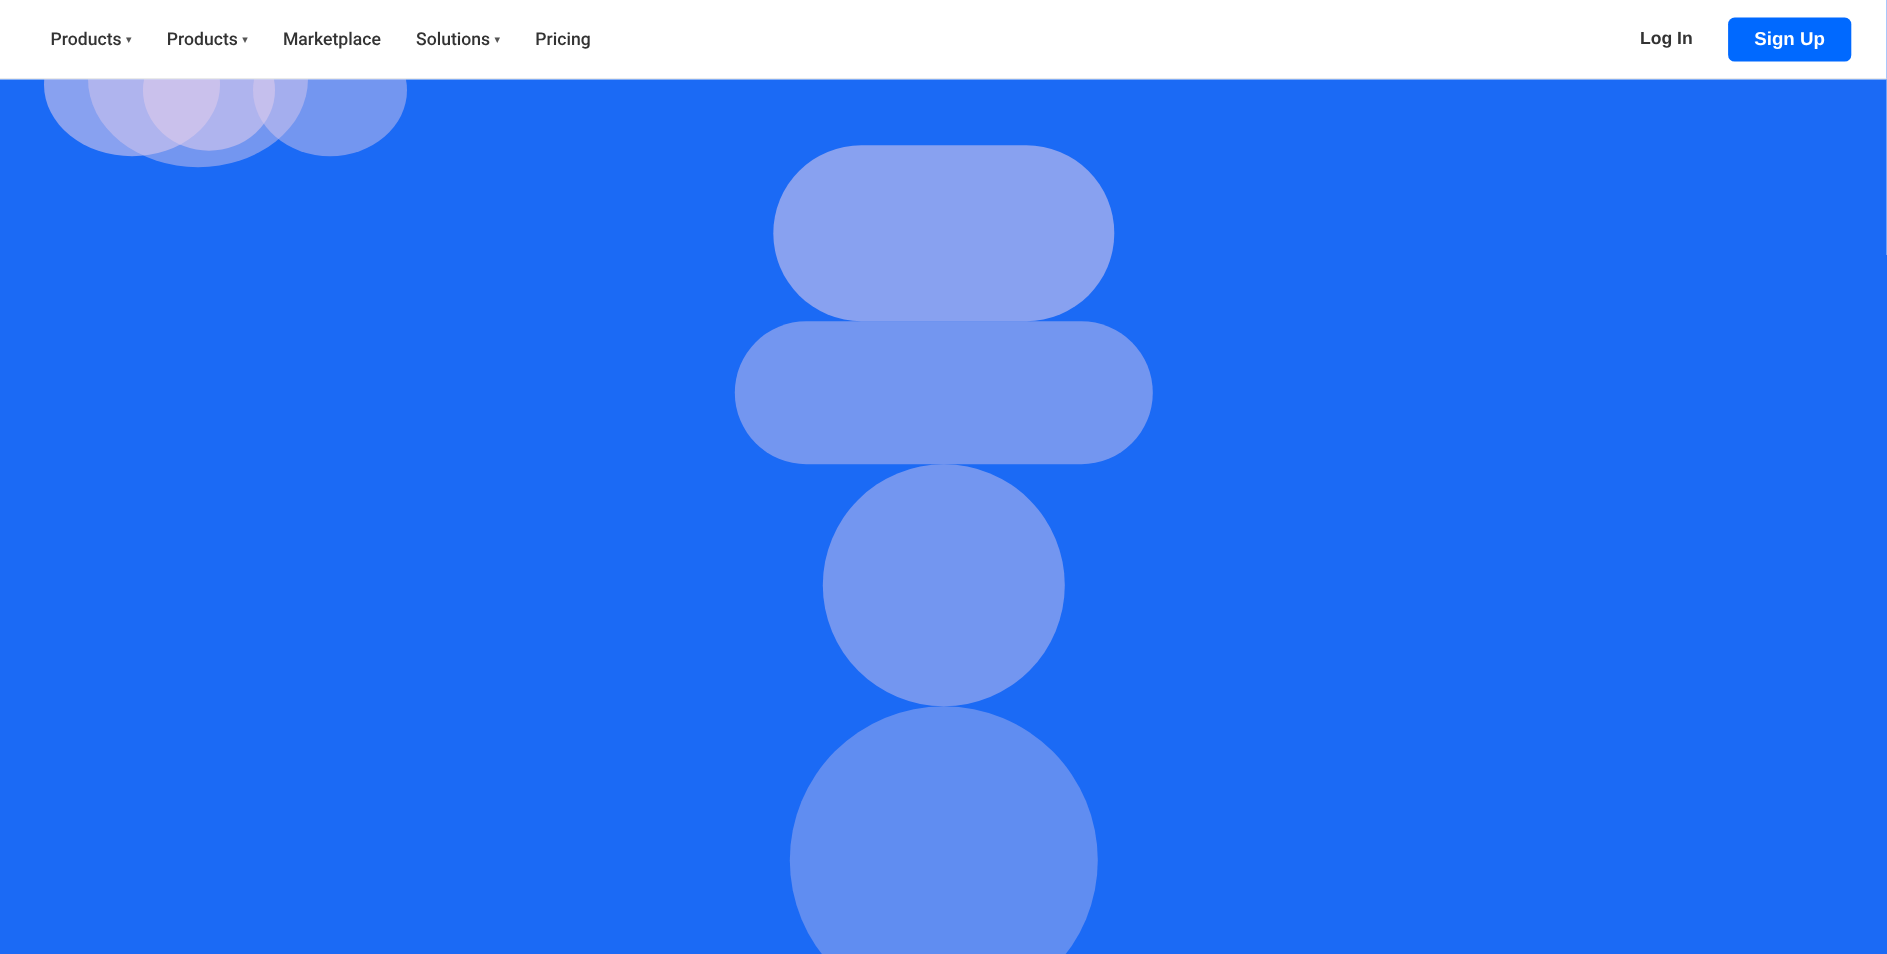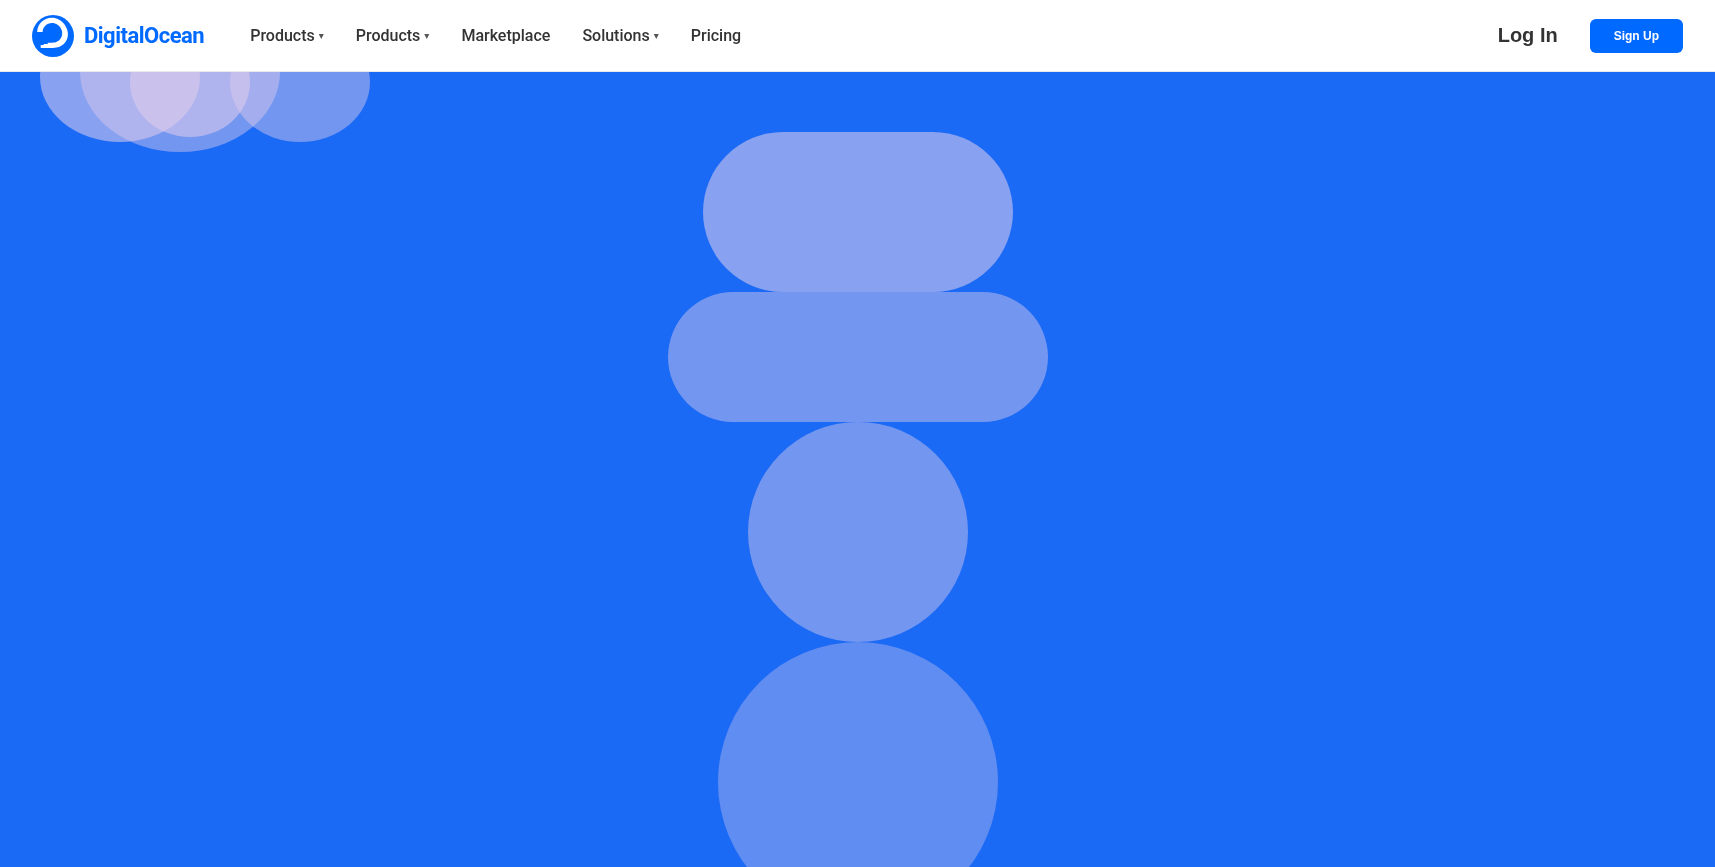--- a/index.html
+++ b/index.html
@@ -53,30 +53,30 @@
     .chevron {
       font-size: 10px;
       color: #555;
     }
     .nav-actions {
       display: flex;
       align-items: center;
       gap: 16px;
     }
     .btn-login {
-      font-size: 20px;
+      font-size: 16px;
       font-weight: 600;
       color: #333;
       background: none;
       border: none;
       cursor: pointer;
       padding: 8px 16px;
     }
     .btn-signup-nav {
-      font-size: 12px;
+      font-size: 17px;
       font-weight: 700;
       color: #fff;
       background: #0069ff;
       border: none;
       border-radius: 6px;
       cursor: pointer;
       padding: 10px 24px;
     }
 
     
@@ -170,28 +170,20 @@
       width: 280px;
       height: 280px;
       border-radius: 50%;
       background: rgba(225, 205, 235, 0.35);
     }
   </style>
 </head>
 <body>
 
 <nav>
-  <a class="nav-logo" href="#">
-    <svg class="nav-logo-icon" viewBox="0 0 42 42" fill="none" xmlns="http://www.w3.org/2000/svg">
-      <circle cx="21" cy="21" r="21" fill="#0069ff"></circle>
-      <path d="M21 33v-5.4c6.1 0 10.8-6 8.7-12.4C28.9 12.2 26 9.3 23 8.4 16.6 6.3 10.6 11 10.6 17.1H5.2C5.2 8.1 13.5 1 22.8 3c6.2 1.5 11.1 6.4 12.6 12.6C38 25.9 30.4 33 21 33z" fill="white"></path>
-      <path d="M21 33v-5.3h-5.3V33H21zM15.7 33v-4h-4v4h4zM11.7 33v-3h-3v3h3z" fill="white"></path>
-    </svg>
-    <span class="nav-logo-text">DigitalOcean</span>
-  </a>
 
   <div class="nav-links">
     <a class="nav-link" href="#">
       <span>Products</span>
       <span class="chevron">▾</span>
     </a>
     <a class="nav-link" href="#">
       <span>Products</span>
       <span class="chevron">▾</span>
     </a>

